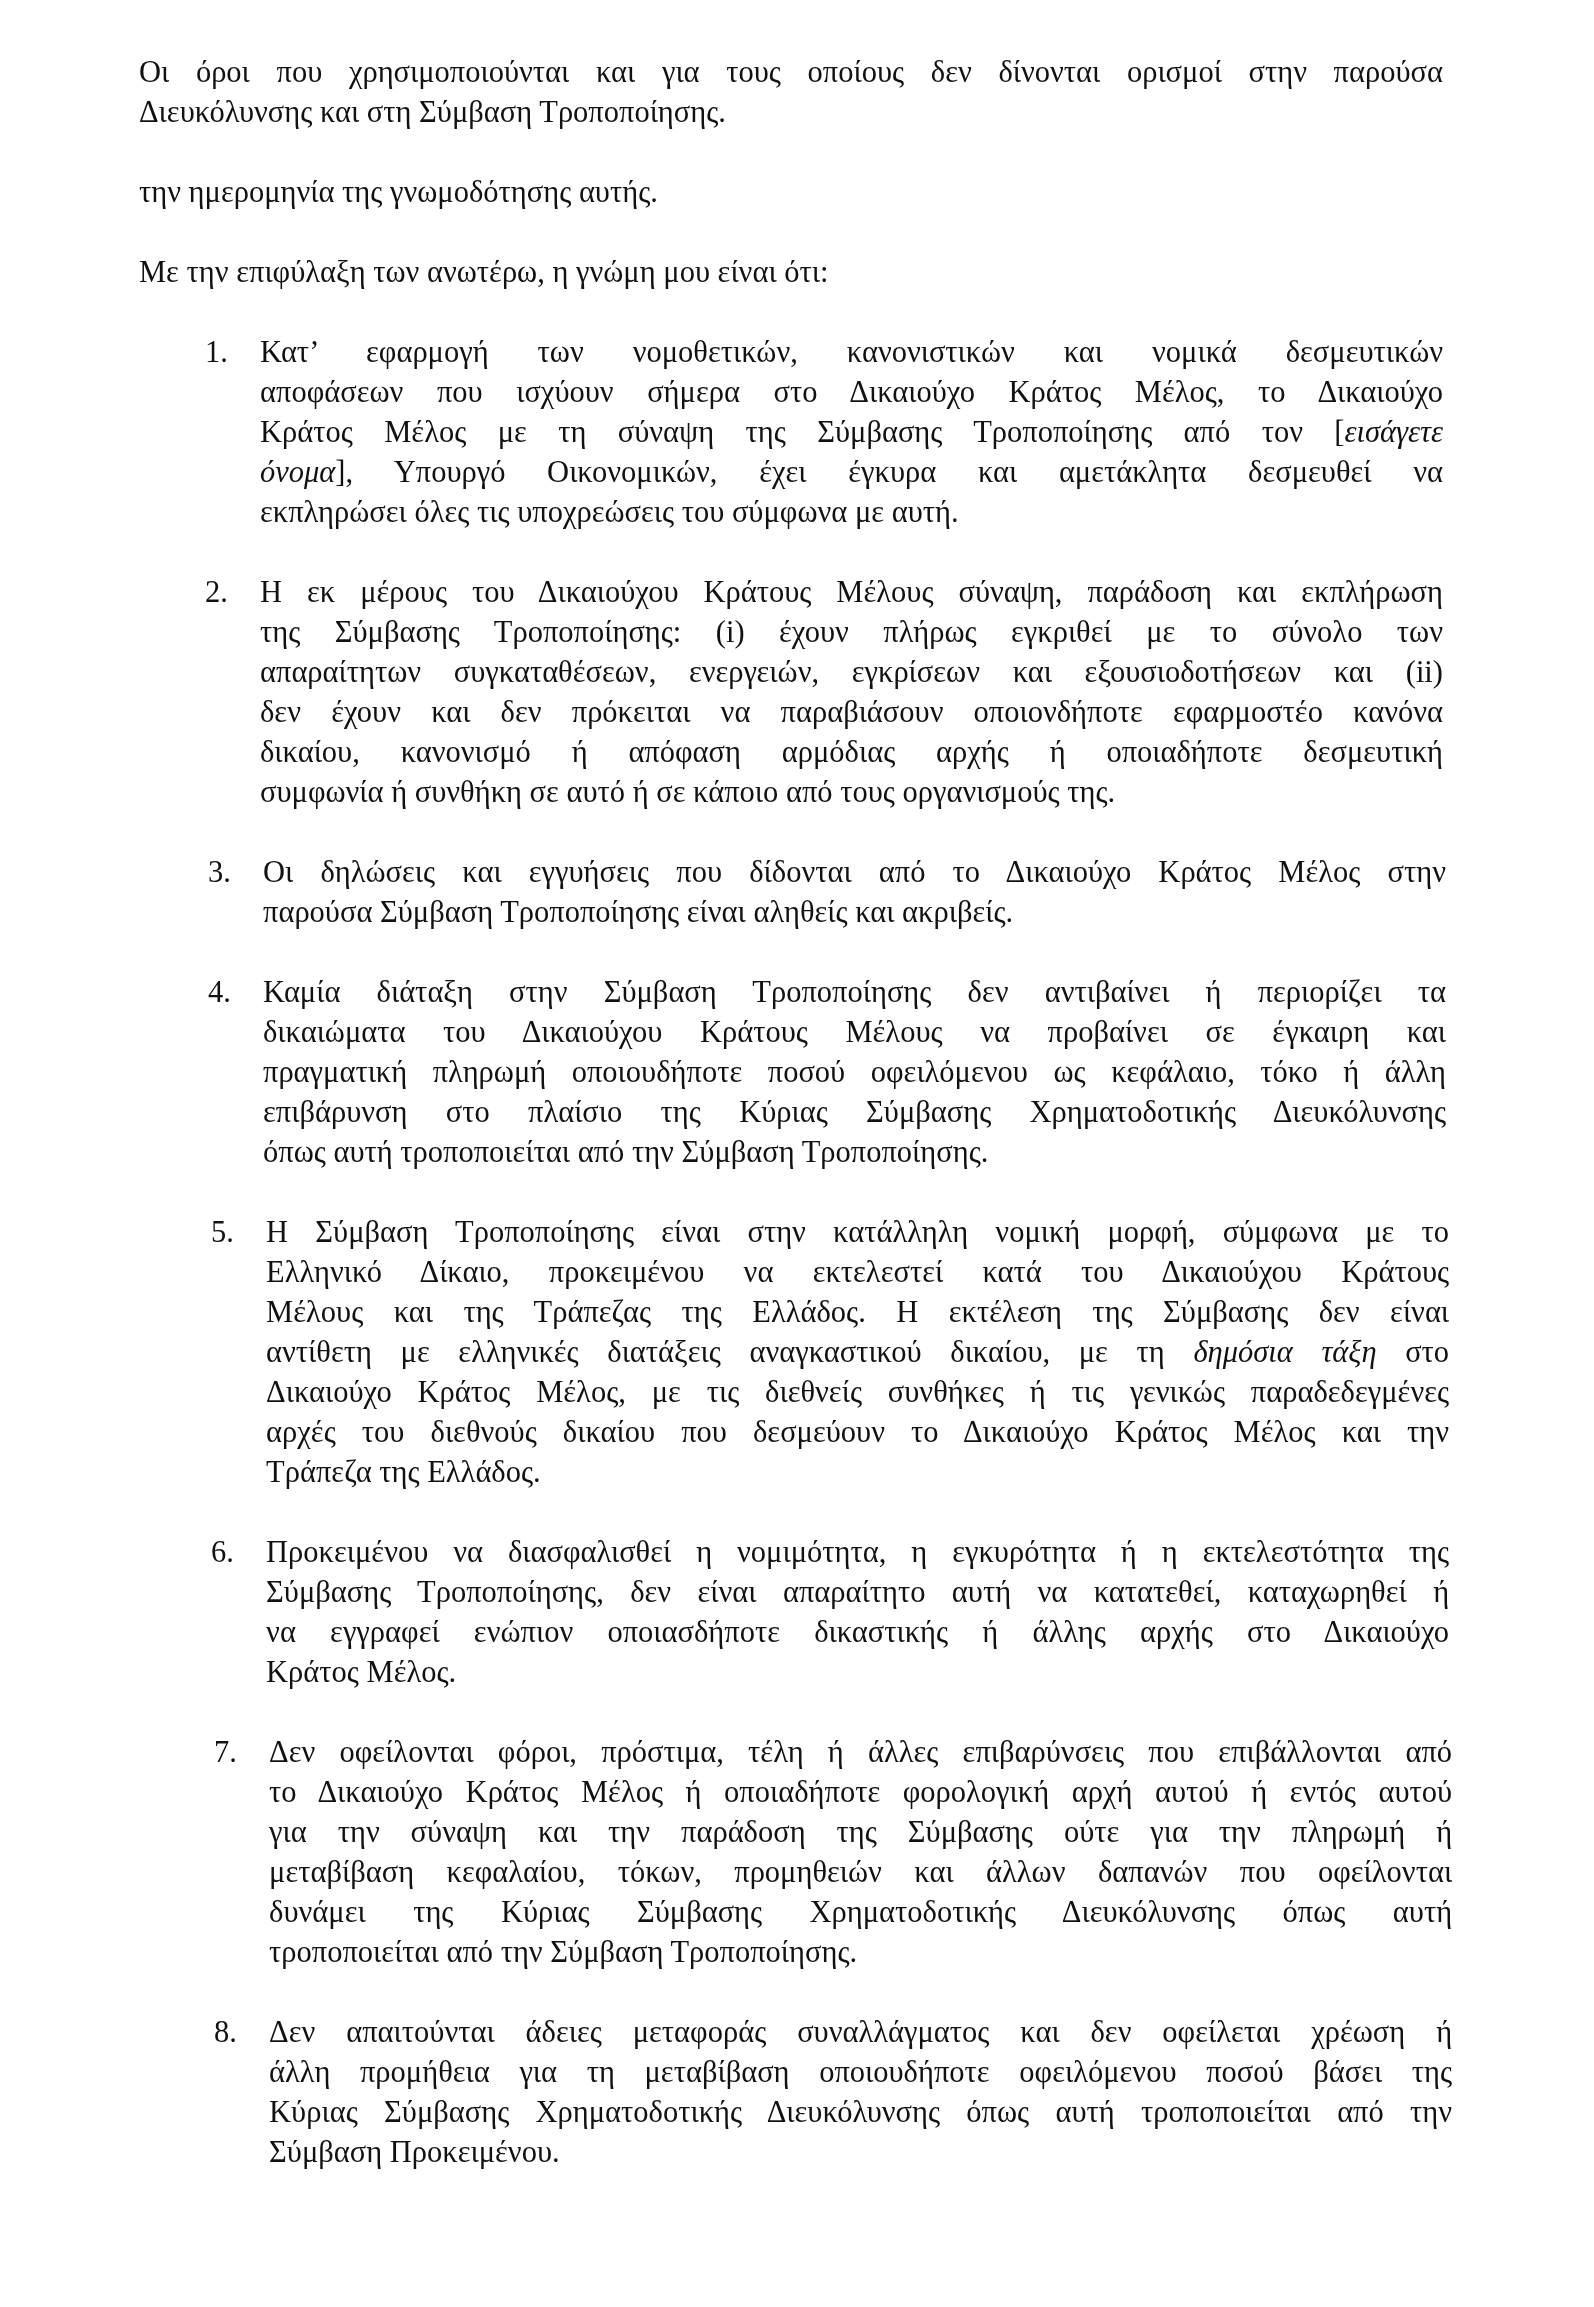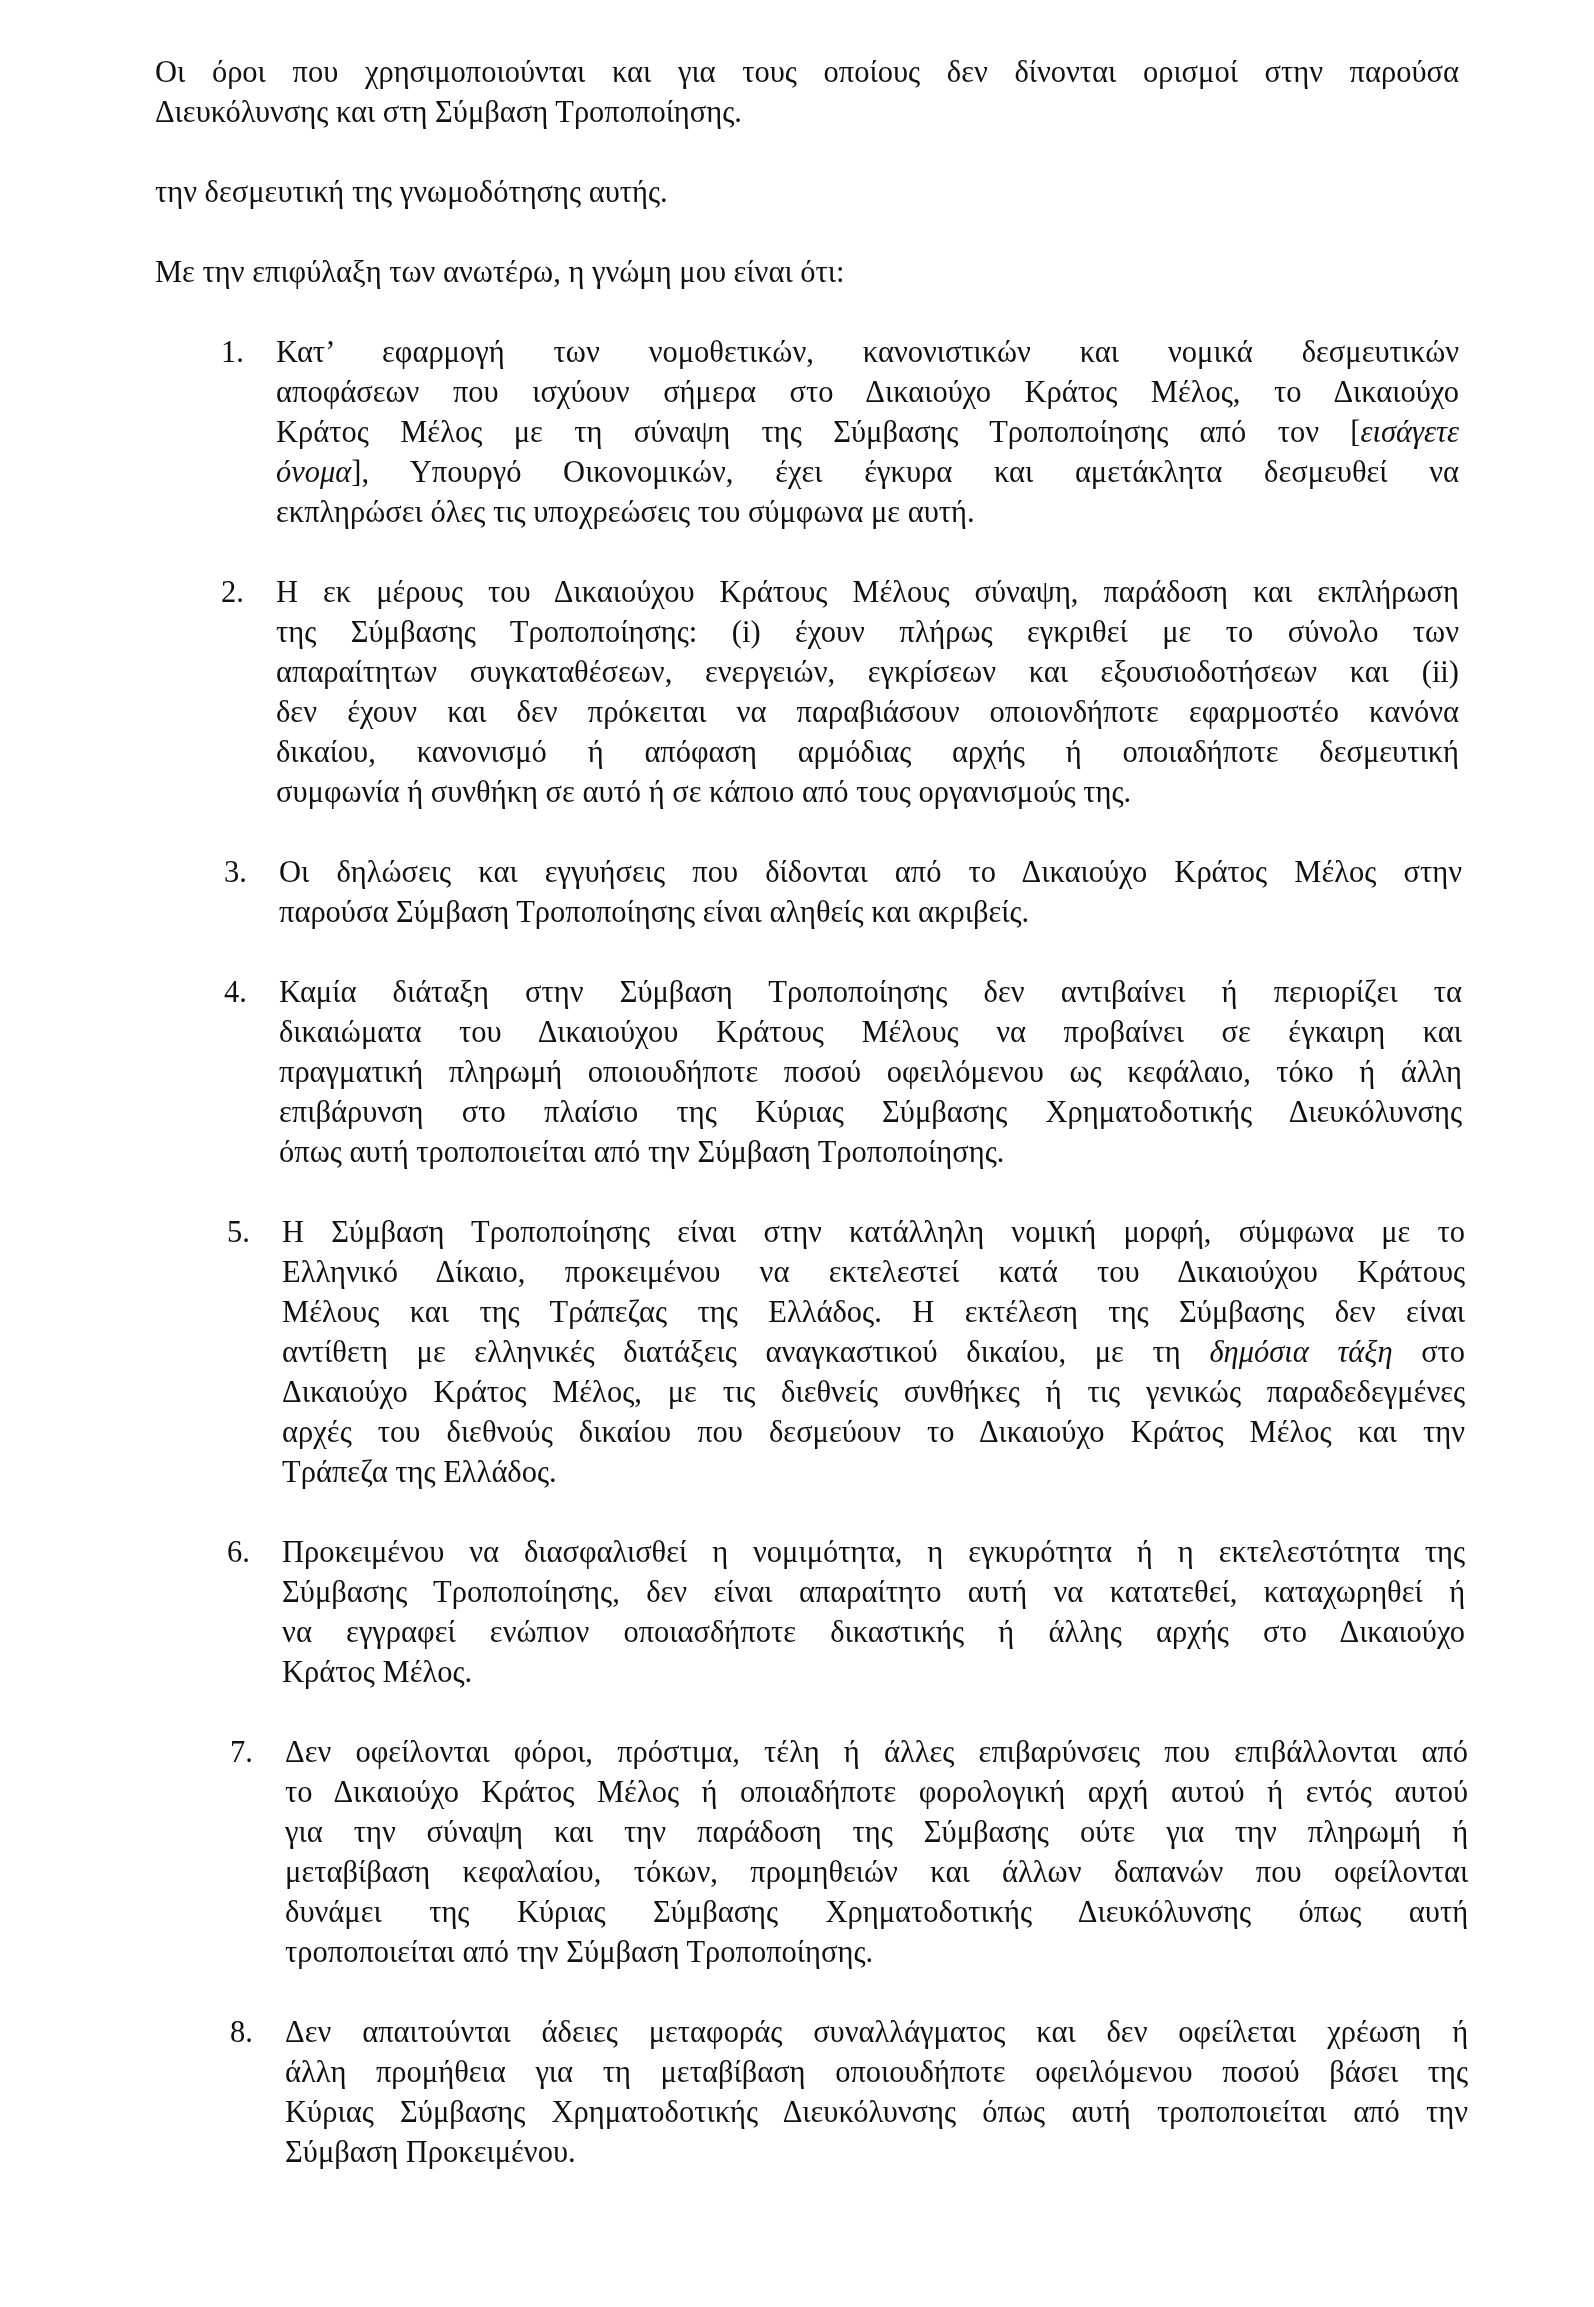--- a/index.html
+++ b/index.html
@@ -11,21 +11,21 @@
     width: 1595px;
     height: 2307px;
     position: relative;
     overflow: hidden;
     font-family: "Liberation Serif", "DejaVu Serif", serif;
     font-size: 30.5px;
     color: #111111;
   }
   .page {
     position: absolute;
-    left: 155px;
+    left: 139px;
     top: 52px;
     width: 1304px;
   }
   .line {
     display: block;
     height: 40px;
     line-height: 40px;
     white-space: nowrap;
     text-align: justify;
     text-align-last: justify;
@@ -62,21 +62,21 @@
 
 <div class="page">
 
   <div class="para">
     <span class="line">Οι όροι που χρησιμοποιούνται και για τους οποίους δεν δίνονται ορισμοί στην παρούσα</span>
     <span class="line last">Διευκόλυνσης και στη Σύμβαση Τροποποίησης.</span>
   </div>
   <div class="blank"></div>
 
   <div class="para">
-    <span class="line last">την δεσμευτική της γνωμοδότησης αυτής.</span>
+    <span class="line last">την ημερομηνία της γνωμοδότησης αυτής.</span>
   </div>
   <div class="blank"></div>
 
   <div class="para">
     <span class="line last">Με την επιφύλαξη των ανωτέρω, η γνώμη μου είναι ότι:</span>
   </div>
   <div class="blank"></div>
 
   <div class="list-item drift-1">
     <span class="num">1.</span>

